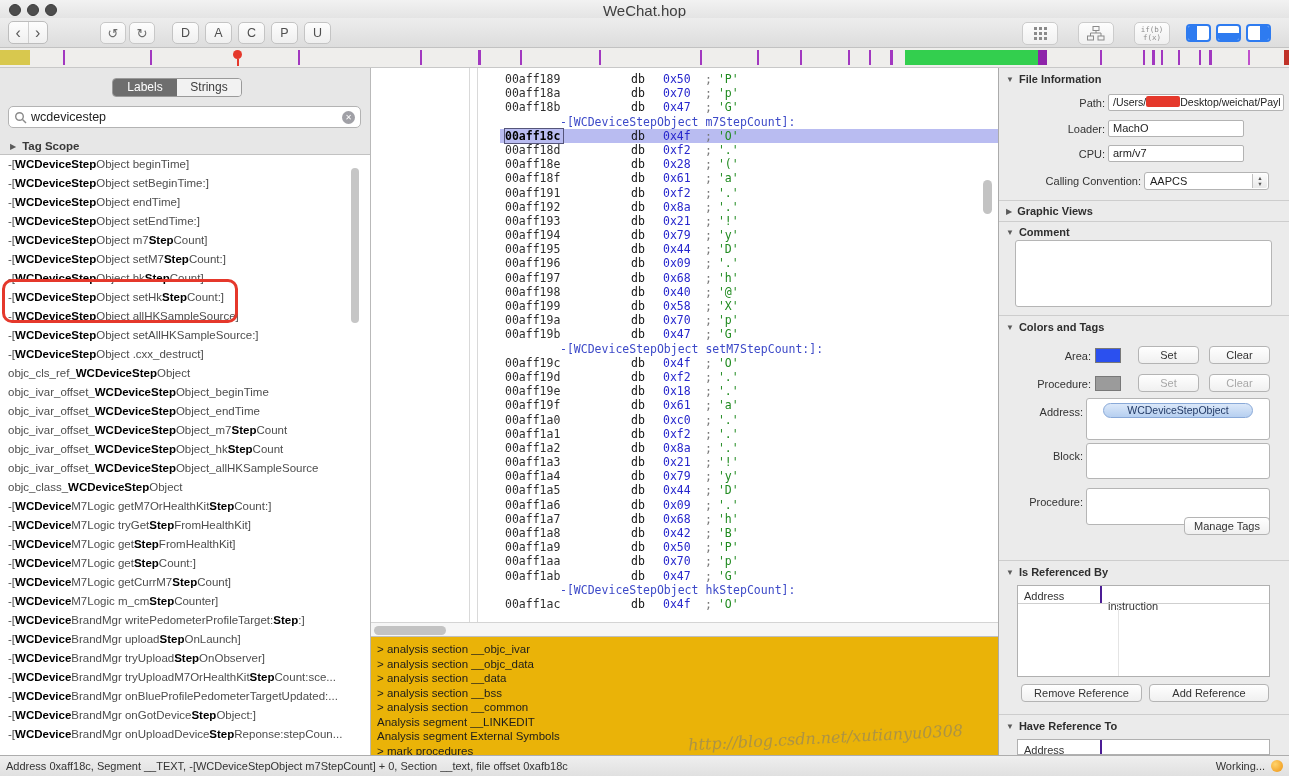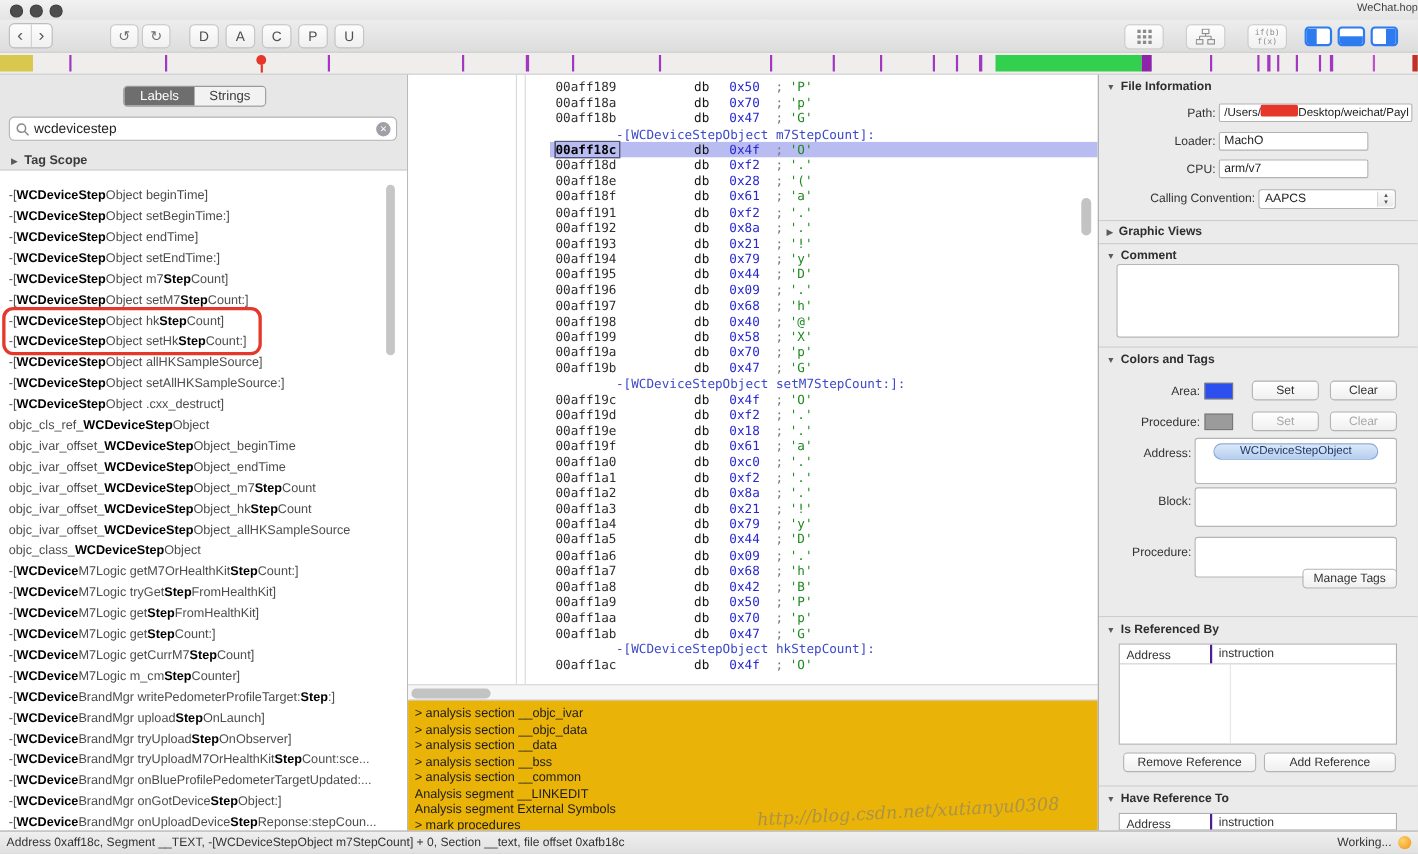--- a/index.html
+++ b/index.html
@@ -7,22 +7,22 @@
   button{font:inherit;background:none;border:0;cursor:pointer}
   .window{position:relative;width:1289px;height:776px;background:#ececec;overflow:hidden;
           font-family:"Liberation Sans","DejaVu Sans",sans-serif;color:#333}
 
   
   .titlebar{position:absolute;left:0;top:0;right:0;height:18px;
             background:linear-gradient(#f2f2f2,#e4e4e4)}
   .tl{position:absolute;top:4px;width:12px;height:12px;border-radius:50%;
       background:#4d4d4d;border:1px solid #3c3c3c;display:inline-block}
   .tl-close{left:9px}.tl-min{left:27px}.tl-zoom{left:45px}
-  .wintitle{position:absolute;left:0;right:0;top:2px;text-align:right;
-            font-size:10px;color:#3f3f3f}
+  .wintitle{position:absolute;left:0;right:0;top:2px;text-align:center;
+            font-size:15px;color:#3f3f3f}
 
   
   .toolbar{position:absolute;left:0;top:18px;right:0;height:30px;
            background:linear-gradient(#ededed,#dddddd);border-bottom:1px solid #c2c2c2}
   .navseg{position:absolute;left:8px;top:3px;width:40px;height:23px;display:flex;
           background:linear-gradient(#fdfdfd,#f0f0f0);border:1px solid #bdbdbd;border-radius:5px;overflow:hidden}
   .navbtn{flex:1;font-size:16px;line-height:20px;color:#5a5a5a;text-align:center}
   .navbtn:first-child{border-right:1px solid #cfcfcf}
   .smallbtn{position:absolute;top:4px;width:26px;height:22px;border:1px solid #c8c8c8;border-radius:5px;
             background:linear-gradient(#fdfdfd,#f0f0f0);color:#6e6e6e;font-size:13px;text-align:center}
@@ -60,21 +60,21 @@
   .searchbox{position:absolute;left:8px;top:38px;width:353px;height:22px;background:#fff;
              border:1px solid #b3b3b3;border-radius:5px;display:flex;align-items:center;padding:0 5px}
   .searchinput{flex:1;border:0;outline:none;font-size:12.5px;color:#222;margin-left:4px;background:transparent;
                font-family:"Liberation Sans",sans-serif}
   .clearbtn{width:13px;height:13px;border-radius:50%;background:#a0a0a6;color:#fff;font-size:8px;
             line-height:13px;text-align:center;flex:0 0 13px}
   .tagscope{position:absolute;left:10px;top:72px;display:flex;align-items:center}
   .tri{font-size:8px;color:#5a5a5a}
   .tslabel{font-size:11.5px;font-weight:bold;color:#3a3a3a;margin-left:6px}
   .symlist{position:absolute;left:0;top:86px;right:0;bottom:0;background:#fff;border-top:1px solid #c2c2c2;
-           padding-top:14px;overflow:hidden}
+           overflow:hidden}
   .sym{height:19px;line-height:19px;padding-left:8px;font-size:11.5px;color:#4d4d4d;white-space:pre}
   .sym b{color:#000}
   .sb-vthumb{position:absolute;left:351px;top:100px;width:8px;height:155px;border-radius:4px;background:#c6c6c6}
   .annobox{position:absolute;left:2px;top:211px;width:236px;height:44px;border:3px solid var(--annotation_red);
            border-radius:10px;z-index:40}
 
   
   .center{position:absolute;left:371px;top:68px;width:627px;height:687px;background:#fff}
   .disasm{position:absolute;left:0;top:0;right:0;height:554px;overflow:hidden}
   .gut{position:absolute;top:0;bottom:0;width:1px;background:#d9d9d9}
@@ -117,21 +117,21 @@
   .bigbox{position:absolute;background:#fff;border:1px solid #b5b5b5;border-radius:3px}
   .swatch{position:absolute;width:26px;height:15px;border:1px solid #787878}
   .pbtn{position:absolute;height:18px;background:linear-gradient(#ffffff,#f0f0f0);border:1px solid #b4b4b4;
         border-radius:4px;font-size:11px;color:#333;text-align:center;line-height:16px}
   .pbtn.disabled{color:#a8a8a8}
   .tagpill{margin:4px auto 0;width:150px;height:15px;border-radius:8px;border:1px solid #89a9d8;
            background:linear-gradient(#dbe8f9,#b6cff0);font-size:10.5px;line-height:13px;text-align:center;color:#223a66}
   .reftable{position:absolute;background:#fff;border:1px solid #b0b0b0;overflow:hidden}
   .refhead{display:flex;height:18px;border-bottom:1px solid #cfcfcf}
   .refhead .c1{width:84px;padding:4px 0 0 6px;border-right:2px solid #4c1d95;color:#333}
-  .refhead .c2{flex:1;padding:2px 0 0 6px;color:#333}
+  .refhead .c2{flex:1;padding:14px 0 0 6px;color:#333}
   .refbody{position:absolute;left:100px;top:18px;bottom:0;width:1px;background:#e4e4e4}
 
   
   .statusbar{position:absolute;left:0;right:0;top:755px;height:21px;background:linear-gradient(#efefef,#e0e0e0);
              border-top:1px solid #adadad;display:flex;align-items:center;padding:0 6px;font-size:11px;color:#333}
   .working{margin-left:auto;color:#333}
   .workdot{width:12px;height:12px;border-radius:50%;margin-left:6px;flex:0 0 12px;
            background:radial-gradient(circle at 35% 35%,#ffd36b,#ee9312)}
 
   .watermark{position:absolute;left:688px;top:726px;width:360px;transform:rotate(-3deg);

